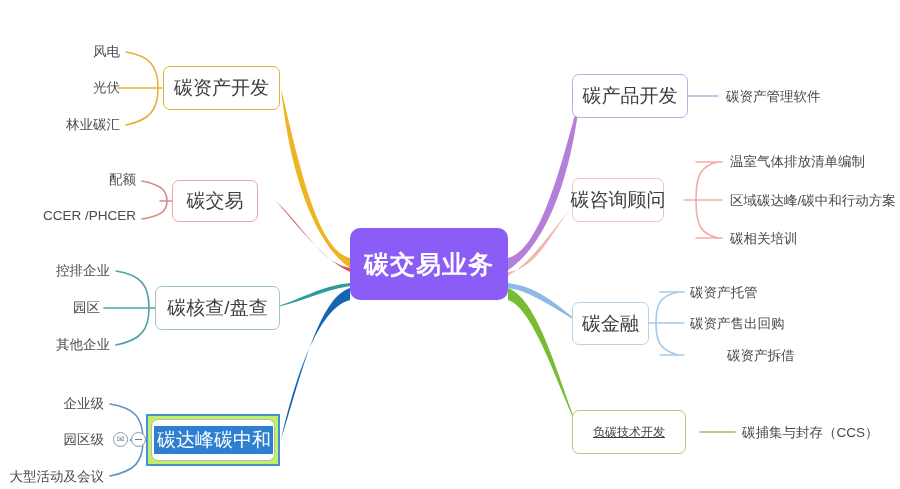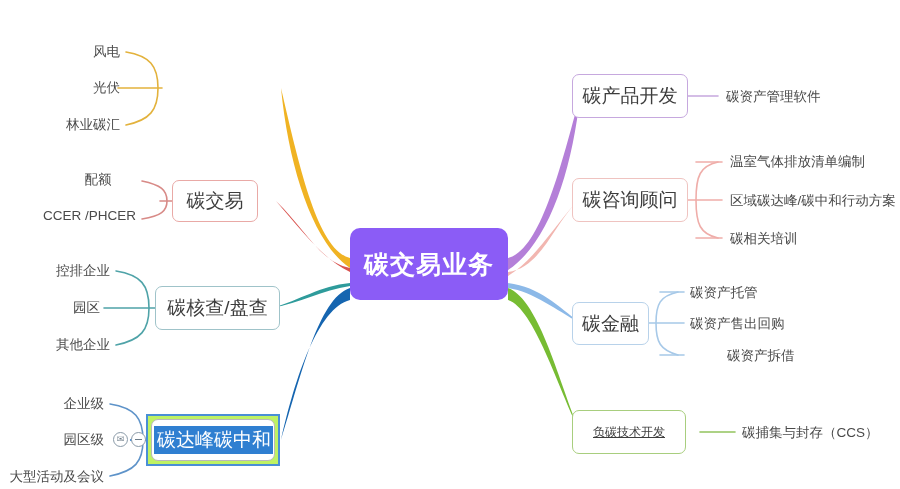--- a/index.html
+++ b/index.html
@@ -88,20 +88,23 @@
       <path d="M 660 355 L 684 355" stroke="#A7C9E8"></path>
 
       <path d="M 700 432 L 735 432" stroke="#93C45E"></path>
     </g>
   </svg>
 
   <div class="center-node" style="left:350px;top:228px;width:158px;height:72px;background:#8b5cf6;">
     <span>碳交易业务</span>
   </div>
 
+  <div class="node" style="left:163px;top:66px;width:117px;height:44px;border-color:#E3B23C;font-size:19px;">
+    <span>碳资产开发</span>
+  </div>
 
   <div class="node" style="left:172px;top:180px;width:86px;height:42px;border-color:#E9A9A6;font-size:19px;">
     <span>碳交易</span>
   </div>
 
   <div class="node" style="left:155px;top:286px;width:125px;height:44px;border-color:#9FC3C9;font-size:19px;">
     <span>碳核查/盘查</span>
   </div>
 
   <div class="edit-wrap" style="left:146px;top:414px;width:134px;height:52px;">
@@ -115,21 +118,21 @@
     <span style="font-size:9px;line-height:1;">✉</span>
   </div>
   <div class="circ" style="left:131px;top:432px;">
     <span class="minus"></span>
   </div>
 
   <div class="node" style="left:572px;top:74px;width:116px;height:44px;border-color:#C6A8DE;font-size:19px;">
     <span>碳产品开发</span>
   </div>
 
-  <div class="node" style="left:572px;top:178px;width:116px;height:44px;border-color:#EFC3C0;font-size:19px;">
+  <div class="node" style="left:572px;top:178px;width:92px;height:44px;border-color:#EFC3C0;font-size:19px;">
     <span>碳咨询顾问</span>
   </div>
 
   <div class="node" style="left:572px;top:302px;width:77px;height:43px;border-color:#B8D2EA;font-size:19px;font-family:Liberation Serif, serif;">
     <span>碳金融</span>
   </div>
 
   <div class="node" style="left:572px;top:410px;width:114px;height:44px;border-color:#A8CE7E;font-size:12px;text-decoration:underline;">
     <span>负碳技术开发</span>
   </div>
@@ -137,21 +140,21 @@
   <div class="leaf l" style="left:30px;top:43px;width:90px;">
     <span>风电</span>
   </div>
   <div class="leaf l" style="left:30px;top:79px;width:90px;">
     <span>光伏</span>
   </div>
   <div class="leaf l" style="left:20px;top:116px;width:100px;">
     <span>林业碳汇</span>
   </div>
 
-  <div class="leaf l" style="left:60px;top:171px;width:76px;text-align:center;">
+  <div class="leaf l" style="left:60px;top:171px;width:76px;">
     <span>配额</span>
   </div>
   <div class="leaf l" style="left:20px;top:208px;width:116px;">
     <span>CCER /PHCER</span>
   </div>
 
   <div class="leaf l" style="left:10px;top:262px;width:100px;">
     <span>控排企业</span>
   </div>
   <div class="leaf l" style="left:10px;top:299px;width:90px;">

